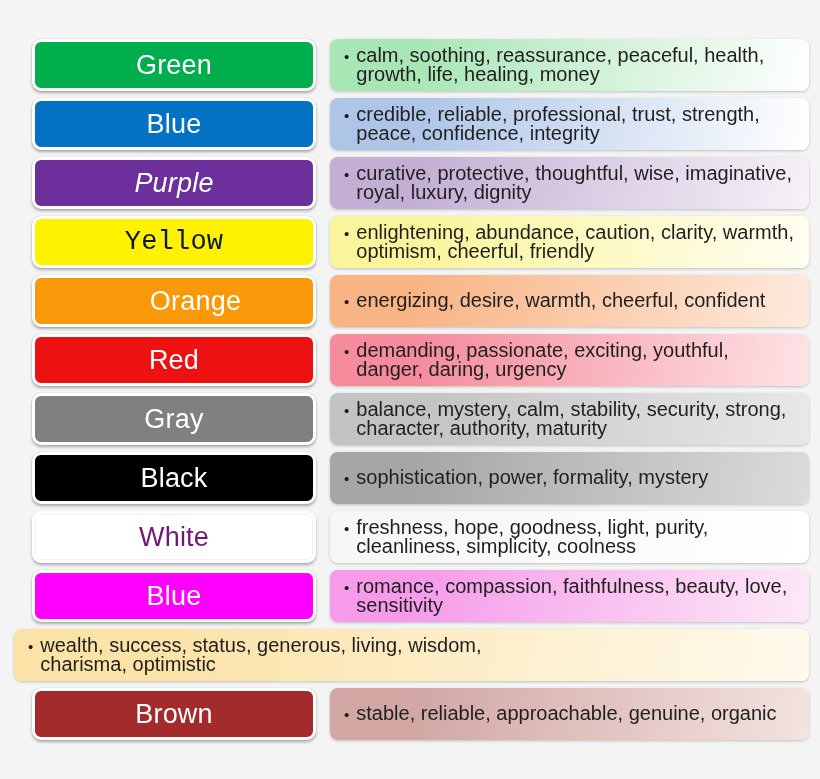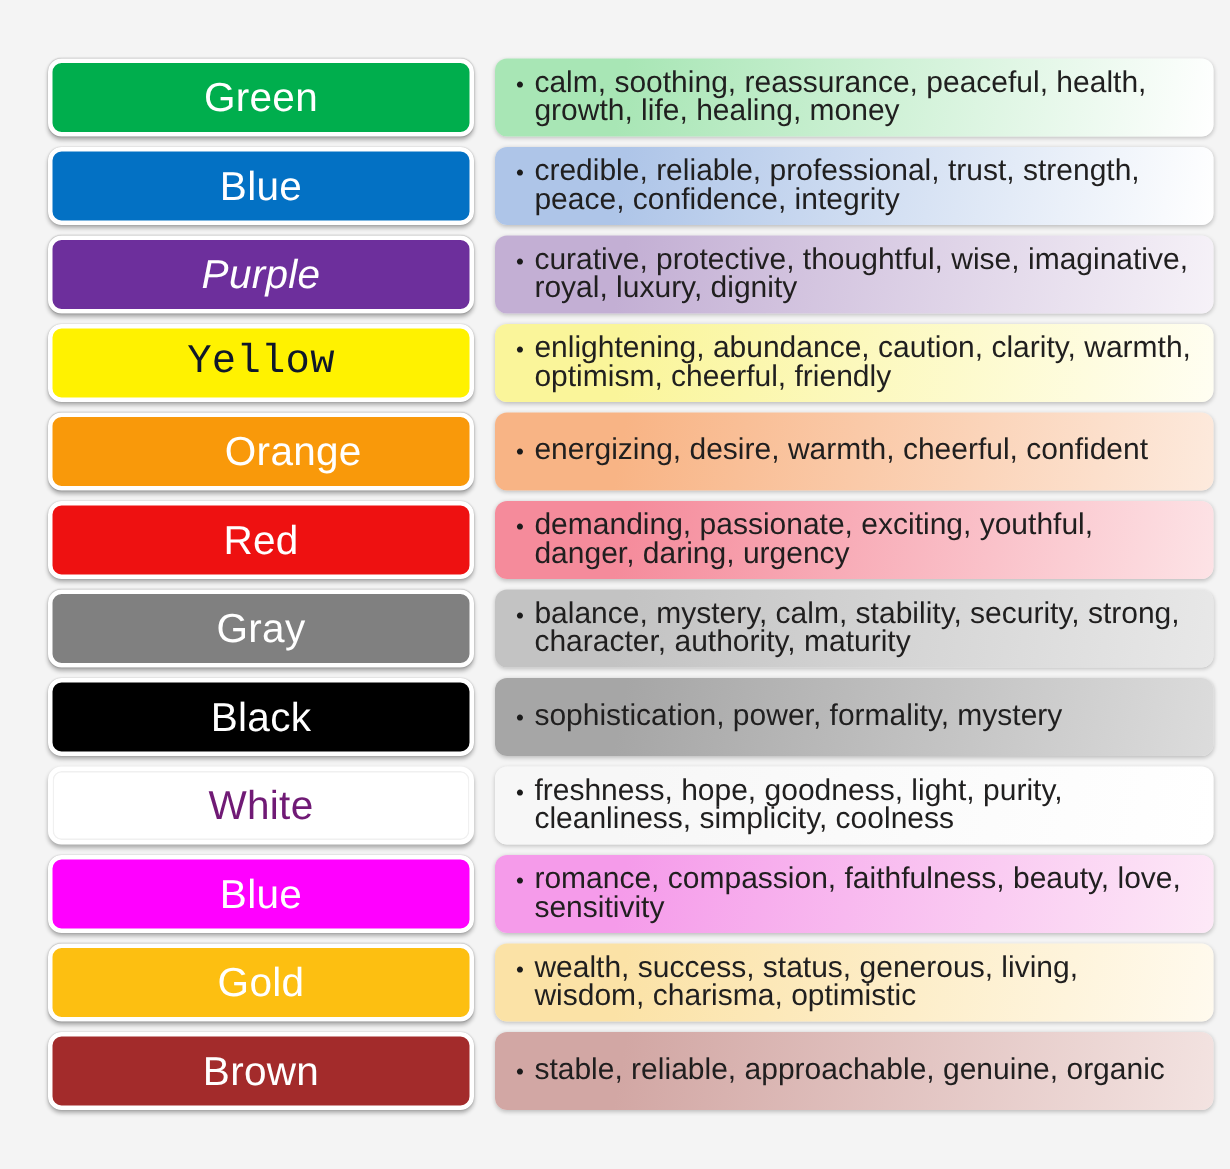--- a/index.html
+++ b/index.html
@@ -248,25 +248,20 @@
       <div class="desc-wrap">
         <div class="desc" style="background: linear-gradient(100deg, rgb(245, 155, 234) 0%, rgb(245, 155, 234) 18%, rgb(253, 233, 247) 100%);">
           <div class="desc-inner">
             <span class="bullet">•</span>
             <span class="desc-text">romance, compassion, faithfulness, beauty, love, sensitivity</span>
           </div>
         </div>
       </div>
     </div>
     <div class="row">
-      <div class="swatch-wrap">
-        <div class="swatch" style="background: rgb(253, 191, 17);">
-          <span class="swatch-label" style="color: rgb(255, 255, 255);">Gold</span>
-        </div>
-      </div>
       <div class="desc-wrap">
         <div class="desc" style="background: linear-gradient(100deg, rgb(251, 226, 166) 0%, rgb(251, 226, 166) 18%, rgb(255, 250, 238) 100%);">
           <div class="desc-inner">
             <span class="bullet">•</span>
             <span class="desc-text">wealth, success, status, generous, living, wisdom, charisma, optimistic</span>
           </div>
         </div>
       </div>
     </div>
     <div class="row">

